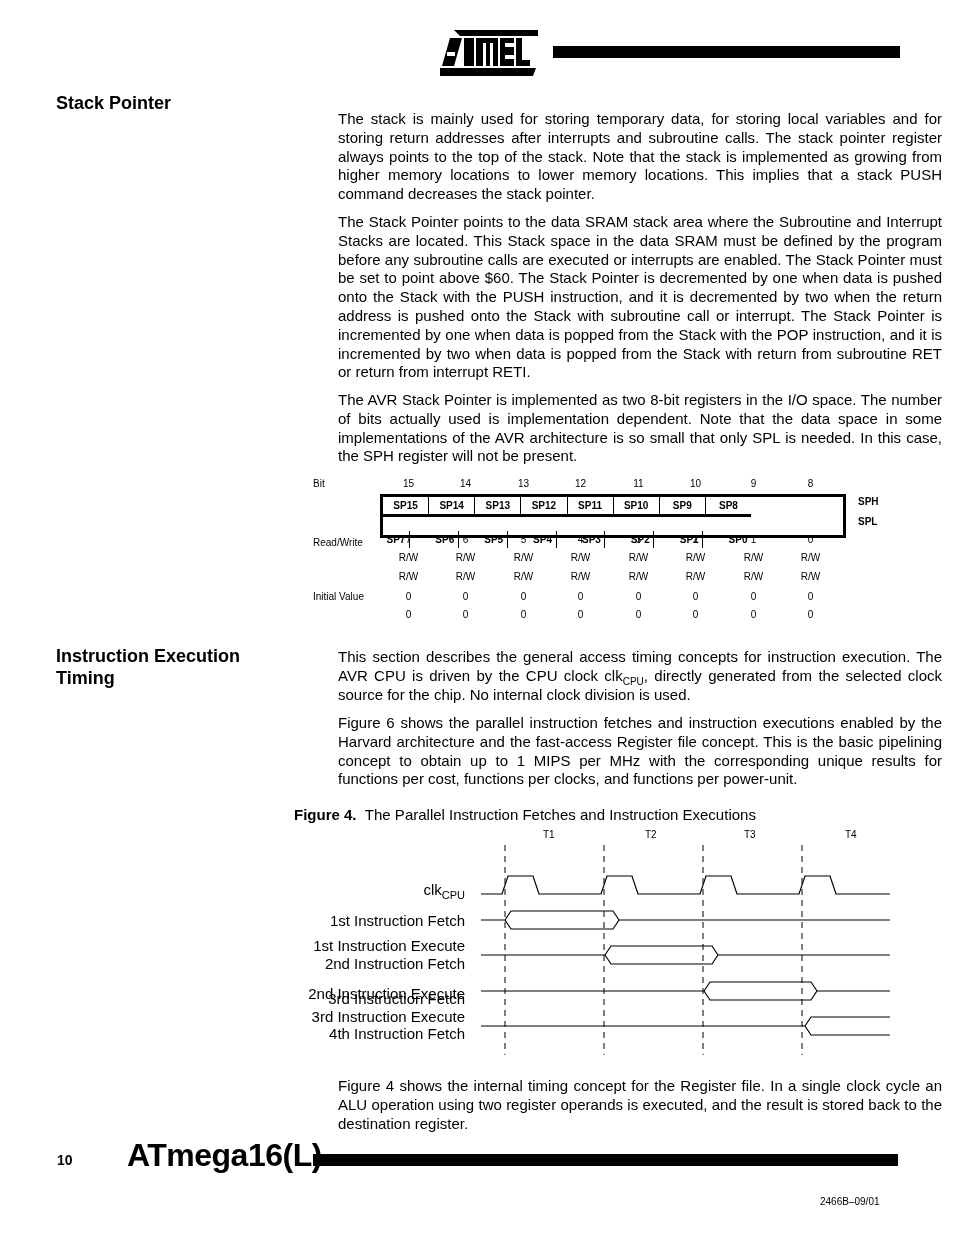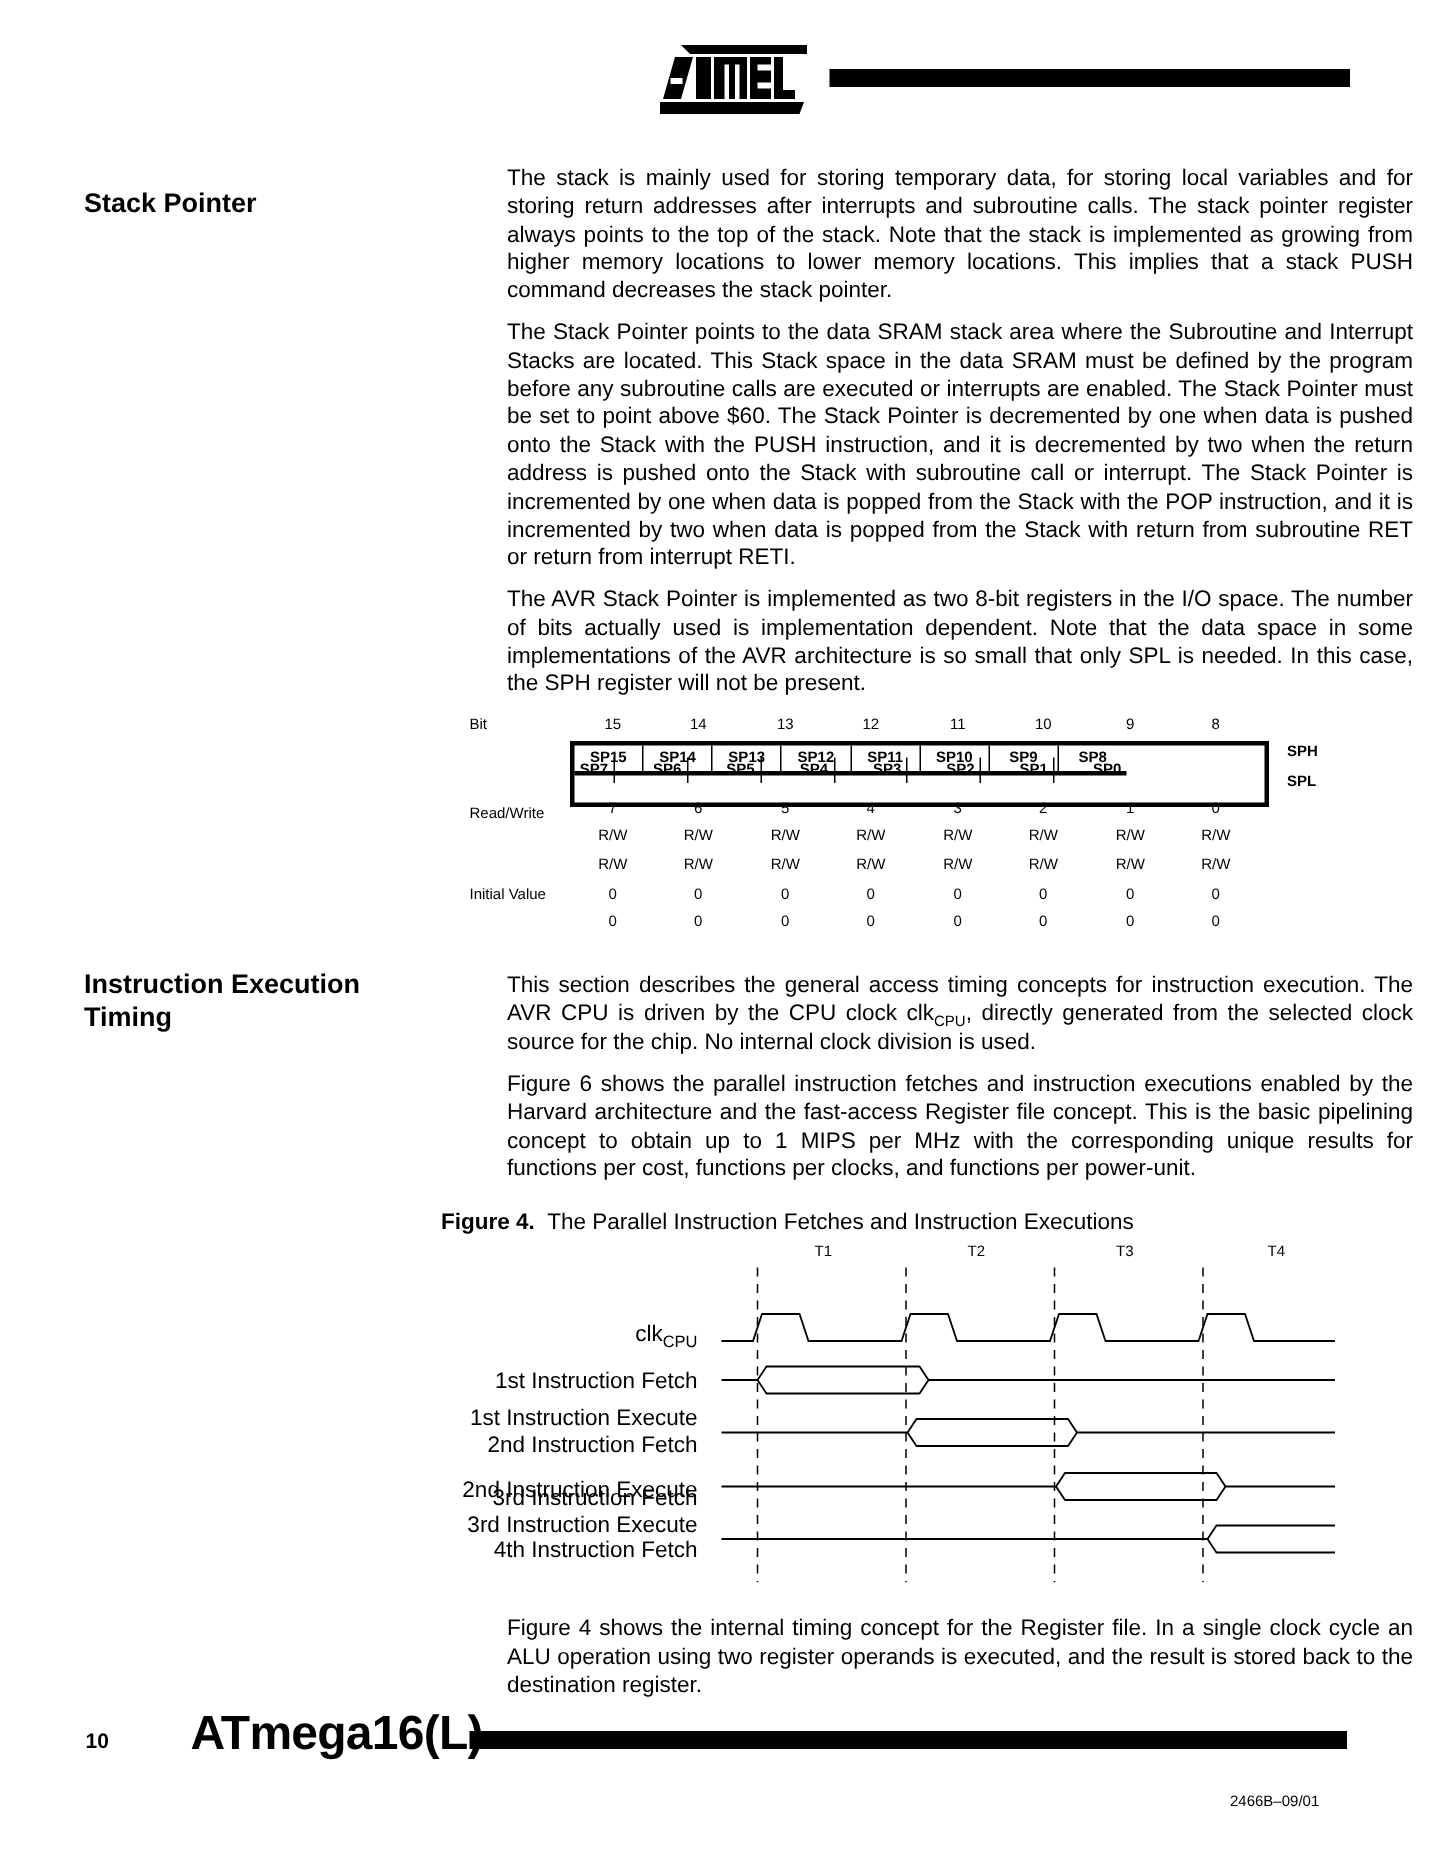--- a/index.html
+++ b/index.html
@@ -11,21 +11,21 @@
   .side-head { left: 56px; font-size: 18px; font-weight: bold; line-height: 22px; width: 220px; }
   .para { left: 294px; width: 604px; font-size: 15px; line-height: 18.8px; text-align: justify; margin-left: 44px; }
   .para sub { font-size: 10px; line-height: 0; }
   .reg { left: 295px; top: 475px; width: 600px; height: 150px; font-size: 10px; }
   .reg .cell { position: absolute; width: 57px; text-align: center; }
   .reg .lbl { position: absolute; left: 8px; margin-left: 10px; }
   .reg-box { position: absolute; left: 85px; top: 19px; width: 460px; height: 38px;
              border: 3px solid #000; }
   .reg-box .row { position: absolute; left: 0; width: 368px; height: 17px; display: flex; }
   .reg-box .row.r1 { top: 0; border-bottom: 3px solid #000; }
-  .reg-box .row.r2 { top: 8px; gap: 22px; }
+  .reg-box .row.r2 { top: 34px; gap: 22px; }
   .reg-box .bc { flex: 1; text-align: center; font-weight: bold; font-size: 10px; line-height: 17px;
                  border-right: 1px solid #000; }
   .reg-box .bc:last-child { border-right: none; }
   .reg .side-name { position: absolute; left: 563px; font-weight: bold; }
   .fig-caption { left: 294px; top: 806px; font-size: 15px; }
   .fig-caption b { font-weight: bold; }
   .timing { left: 295px; top: 825px; width: 600px; height: 230px; }
   .sig-label { position: absolute; right: 430px; font-size: 15px; text-align: right; white-space: nowrap; }
   .sig-label sub { font-size: 11px; }
   .tick { position: absolute; font-size: 10px; }
@@ -47,21 +47,21 @@
   <rect x="50" y="13" width="3" height="23" fill="#fff"></rect>
   <rect x="60" y="8" width="14" height="28" fill="#000"></rect>
   <rect x="65" y="13" width="9" height="4" fill="#fff"></rect>
   <rect x="65" y="25" width="9" height="4" fill="#fff"></rect>
   <rect x="76" y="8" width="6" height="28" fill="#000"></rect>
   <rect x="76" y="30" width="14" height="6" fill="#000"></rect>
   <polygon points="0,38 96,38 93,46 0,46" fill="#000"></polygon>
 </svg>
 <div class="abs top-bar"></div>
 
-<div class="abs side-head" style="top:124px;">Stack Pointer</div>
+<div class="abs side-head" style="top:92px;">Stack Pointer</div>
 <div class="abs para" style="top:110px;">The stack is mainly used for storing temporary data, for storing local variables and for storing return addresses after interrupts and subroutine calls. The stack pointer register always points to the top of the stack. Note that the stack is implemented as growing from higher memory locations to lower memory locations. This implies that a stack PUSH command decreases the stack pointer.</div>
 <div class="abs para" style="top:213px;">The Stack Pointer points to the data SRAM stack area where the Subroutine and Interrupt Stacks are located. This Stack space in the data SRAM must be defined by the program before any subroutine calls are executed or interrupts are enabled. The Stack Pointer must be set to point above $60. The Stack Pointer is decremented by one when data is pushed onto the Stack with the PUSH instruction, and it is decremented by two when the return address is pushed onto the Stack with subroutine call or interrupt. The Stack Pointer is incremented by one when data is popped from the Stack with the POP instruction, and it is incremented by two when data is popped from the Stack with return from subroutine RET or return from interrupt RETI.</div>
 <div class="abs para" style="top:391px;">The AVR Stack Pointer is implemented as two 8-bit registers in the I/O space. The number of bits actually used is implementation dependent. Note that the data space in some implementations of the AVR architecture is so small that only SPL is needed. In this case, the SPH register will not be present.</div>
 
 <div class="abs reg">
   <span class="lbl" style="top:3px;">Bit</span>
   <div id="high-bits">
       <span class="cell" style="left: 85px; top: 3px;">15</span>
       <span class="cell" style="left: 142px; top: 3px;">14</span>
       <span class="cell" style="left: 200px; top: 3px;">13</span>

